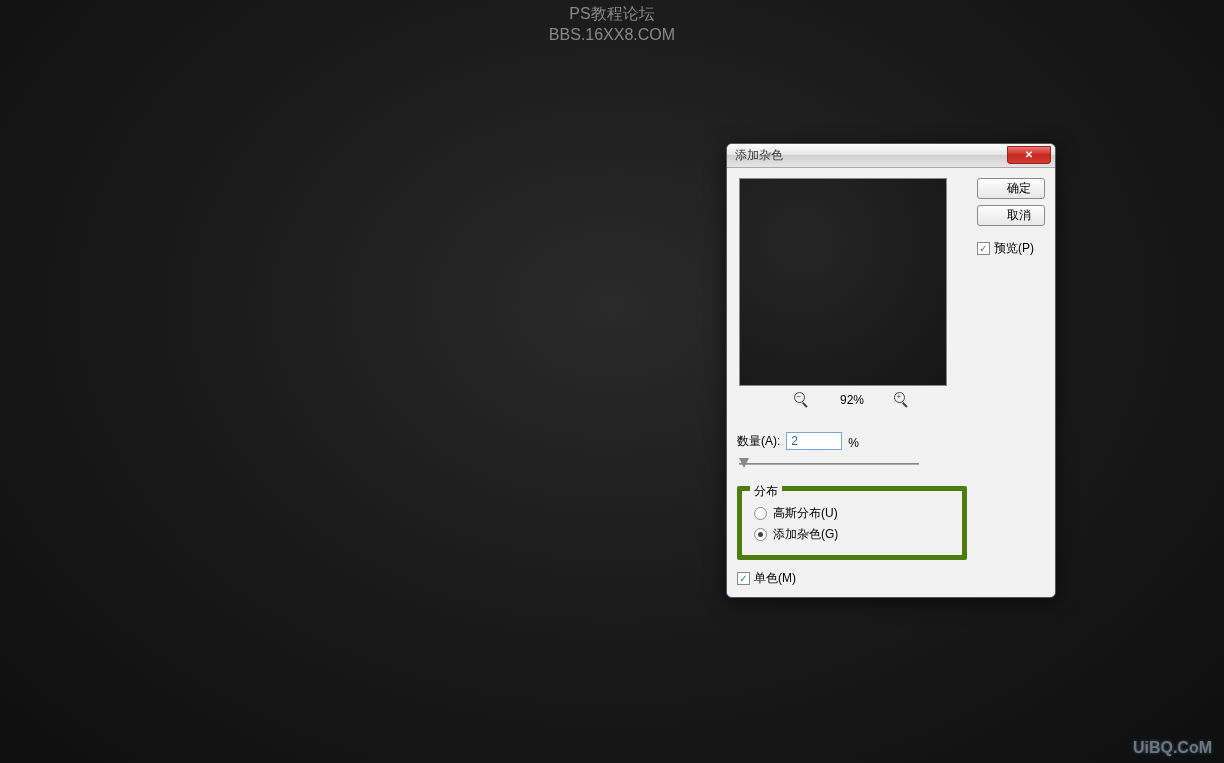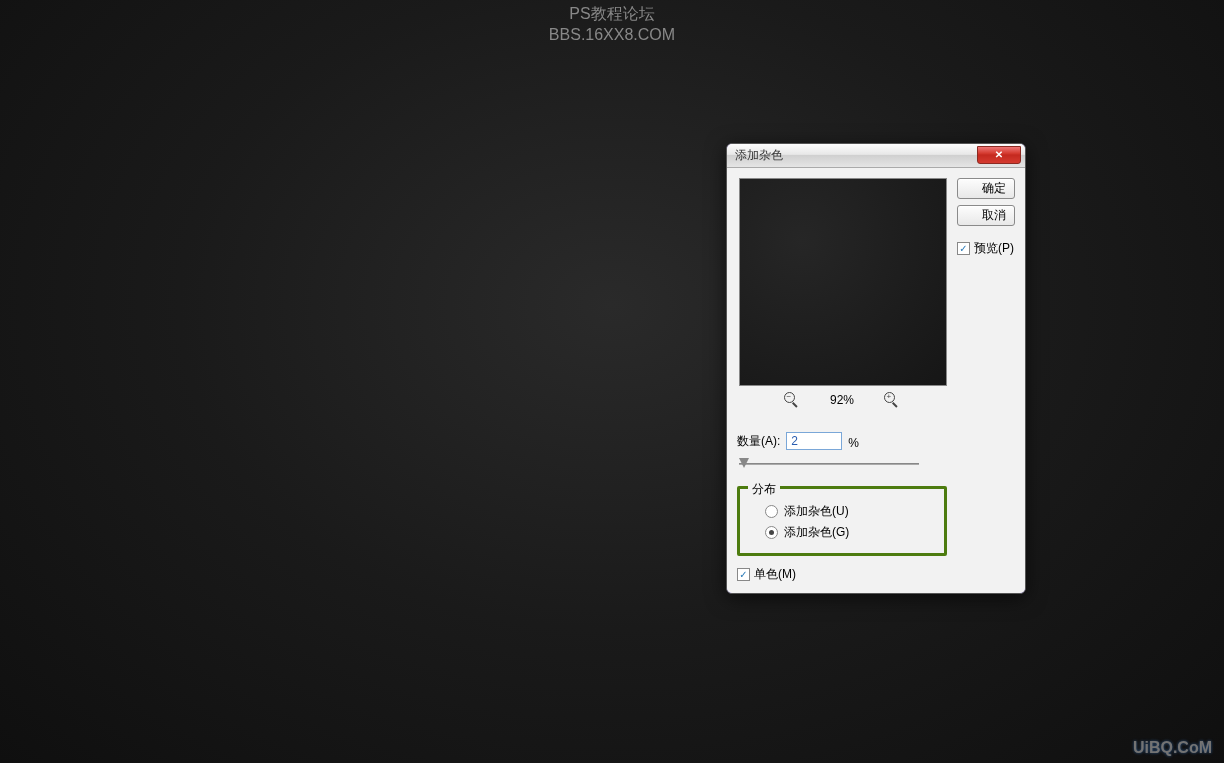--- a/index.html
+++ b/index.html
@@ -27,21 +27,21 @@
   right: 12px;
   color: #737373;
   font-size: 16px;
   font-weight: bold;
   text-shadow: 0 0 3px rgba(74,158,255,0.5);
 }
 .dialog {
   position: absolute;
   left: 726px;
   top: 143px;
-  width: 300px;
+  width: 330px;
   background: #c4b5fd;
   border: 1px solid #555;
   box-shadow: 0 4px 20px rgba(0,0,0,0.6);
   border-radius: 6px;
   overflow: hidden;
 }
 .titlebar {
   height: 24px;
   background: linear-gradient(to bottom, #fdfdfd 0%, #e8e8e8 45%, #d0d0d0 50%, #e5e5e5 100%);
   display: flex;
@@ -202,24 +202,24 @@
   left: 0;
   top: 0;
   width: 0;
   height: 0;
   border-left: 5px solid transparent;
   border-right: 5px solid transparent;
   border-top: 10px solid #888;
   cursor: pointer;
 }
 .fieldset {
-  border: 3px solid #4d7c0f;
+  border: 5px solid #4d7c0f;
   border-radius: 2px;
   margin-top: 16px;
-  padding: 10px 8px 8px 25px;
+  padding: 10px 8px 8px 12px;
   position: relative;
 }
 .fieldset-legend {
   position: absolute;
   top: -8px;
   left: 8px;
   background: #f2f2f2;
   padding: 0 4px;
   font-size: 12px;
 }
@@ -293,21 +293,21 @@
         <span>%</span>
       </div>
       <div class="slider-track">
         <div class="slider-line"></div>
         <div class="slider-thumb"></div>
       </div>
       <div class="fieldset">
         <div class="fieldset-legend">分布</div>
         <div class="radio-row">
           <div class="radio"></div>
-          <span>添加杂色(U)</span>
+          <span>高斯分布(U)</span>
         </div>
         <div class="radio-row">
           <div class="radio checked"></div>
           <span>添加杂色(G)</span>
         </div>
       </div>
       <div class="mono-row">
         <div class="checkbox">✓</div>
         <span>单色(M)</span>
       </div>

